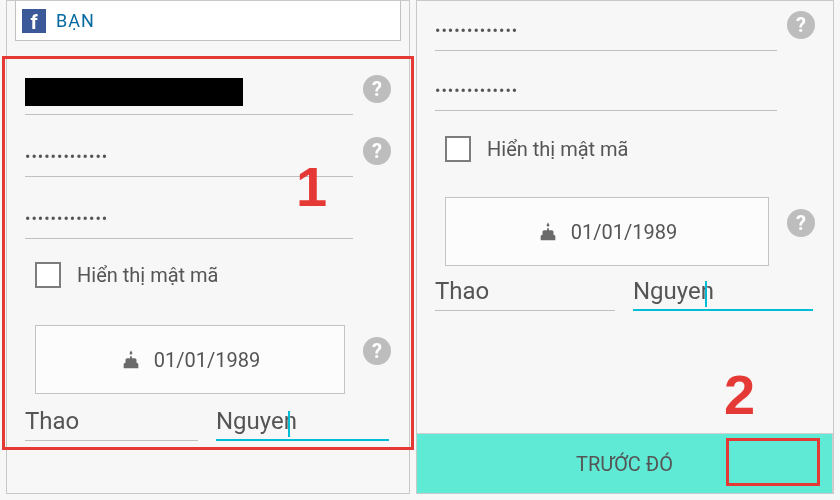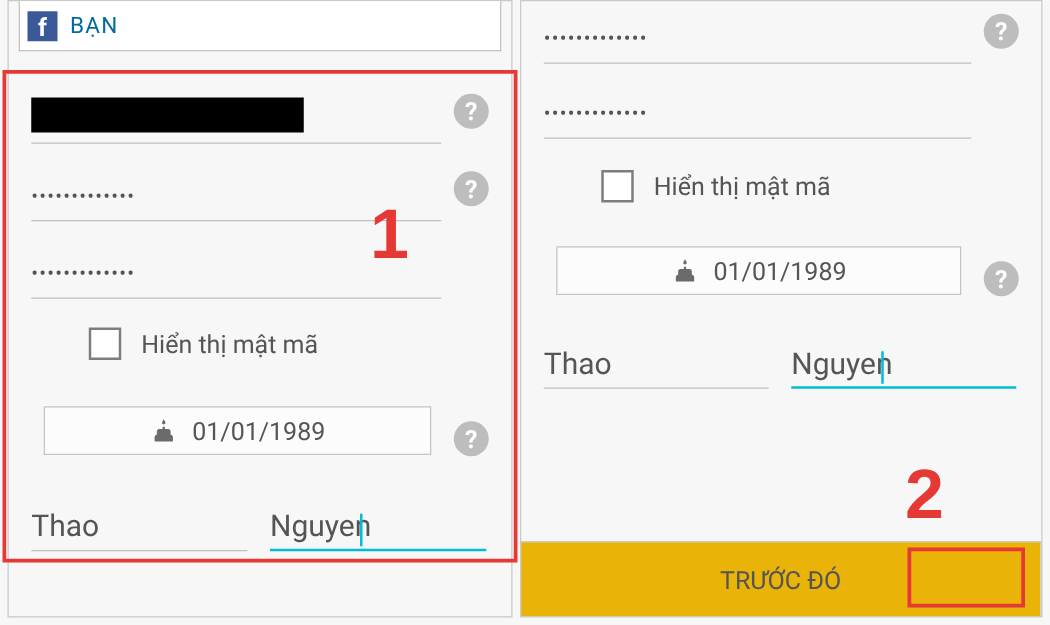--- a/index.html
+++ b/index.html
@@ -37,50 +37,50 @@
     position: absolute; left: 0; bottom: 8px; width: 218px; height: 28px; background: #000;
   }
   .dots { position: absolute; left: 0; bottom: 10px; font-size: 16px; color: #555; letter-spacing: 1px; }
 
   .help {
     position: absolute; width: 28px; height: 28px; border-radius: 50%; background: #bdbdbd;
     color: #fff; font-size: 20px; font-weight: 700; display: flex; align-items: center; justify-content: center;
   }
 
   .check-row {
-    position: absolute; left: 28px; height: 40px; display: flex; align-items: center; margin-left: 36px;
+    position: absolute; left: 28px; height: 40px; display: flex; align-items: center;
   }
   .checkbox {
     width: 26px; height: 26px; border: 2px solid #7d7d7d; background: #fff;
   }
   .check-label { margin-left: 16px; font-size: 20px; color: #555; }
 
   .date-btn {
-    position: absolute; left: 28px; right: 64px; height: 39px; background: #fcfcfc;
+    position: absolute; left: 28px; right: 64px; height: 69px; background: #fcfcfc;
     border: 1px solid #c4c4c4; display: flex; align-items: center; justify-content: center;
     font-size: 20px; color: #555;
   }
   .cake { margin-right: 12px; }
   .cake svg { display: block; }
 
   .name-row {
     position: absolute; left: 18px; right: 20px; height: 40px; display: flex;
   }
   .name-cell { flex: 1; position: relative; }
   .name-cell.first { margin-right: 18px; }
   .name-text { position: absolute; left: 0; bottom: 6px; font-size: 24px; color: #555; }
   .name-underline { position: absolute; left: 0; right: 0; bottom: 0; height: 1px; background: #c0c0c0; }
   .name-underline.active { height: 2px; background: #00bcd4; }
   .caret {
     position: absolute; bottom: 4px; width: 2px; height: 26px; background: #00bcd4;
   }
 
   .bottom-bar {
     position: absolute; left: 0; right: 0; bottom: 0; height: 60px;
-    background: #eab308; border-top: 1px solid #cfcfcf; display: flex; text-align: center;
+    background: #5eead4; border-top: 1px solid #cfcfcf; display: flex; text-align: center;
   }
   .bottom-btn {
     flex: 1; display: flex; align-items: center; justify-content: center;
     font-size: 20px; color: #555; position: relative;
   }
   .bottom-sep { width: 1px; background: #cfcfcf; }
 </style>
 </head>
 <body>
 

